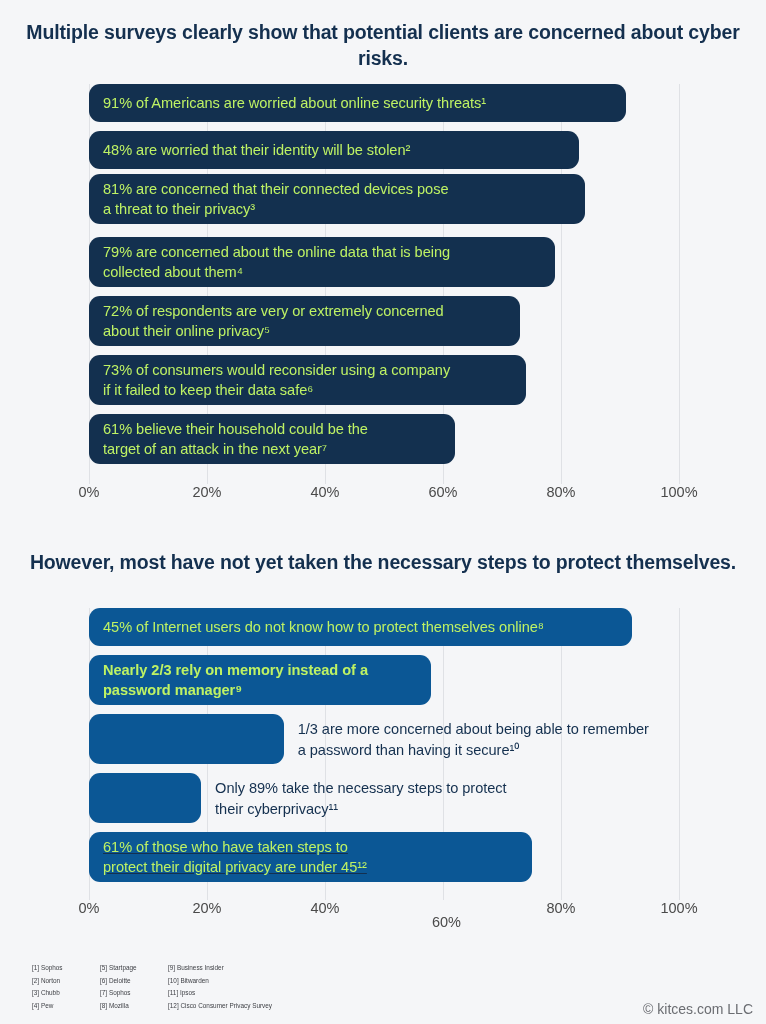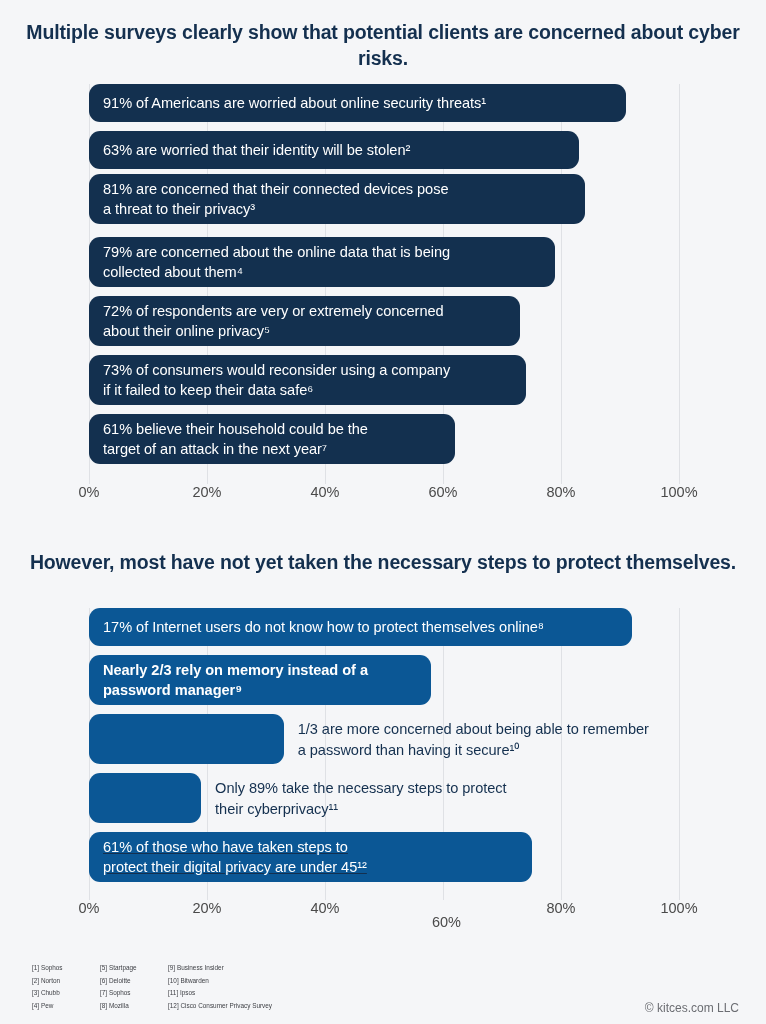--- a/index.html
+++ b/index.html
@@ -78,21 +78,21 @@
     top: 0;
     bottom: 0;
     border-radius: 11px;
     display: flex;
     align-items: center;
   }
   .c1 .bar { background: #13304f; }
   .c2 .bar { background: #0b5795; }
 
   .bar-label-inside {
-    color: #ffffff;
+    color: #bef264;
     font-size: 14.6px;
     line-height: 20.5px;
     padding-left: 14px;
     padding-right: 10px;
     white-space: pre-line;
     letter-spacing: -0.05px;
   }
 
   .bar-label-outside {
     position: absolute;
@@ -130,23 +130,23 @@
     font-size: 6.4px;
     line-height: 12.6px;
     color: #3d3f44;
   }
   .fn-col { width: 68px; }
   .fn-col.wide { width: 140px; }
   .fn-item { white-space: nowrap; }
 
   #copyright {
     position: absolute;
-    right: 27px;
+    right: 13px;
     top: 1001px;
-    font-size: 12px;
+    font-size: 14px;
     color: #6b6d72;
   }
 </style>
 </head>
 <body>
 
 <div class="page">
 
   <div class="section-title" id="title-1">Multiple surveys clearly show that potential clients
 are concerned about cyber risks.</div>
@@ -159,21 +159,21 @@
         <div class="gridline" style="left: 354px;"></div>
         <div class="gridline" style="left: 472px;"></div>
         <div class="gridline" style="left: 590px;"></div>
         <div class="bar-row" style="top: 0px; height: 38px;">
           <div class="bar" style="width: 536.9px;">
             <span class="bar-label-inside">91% of Americans are worried about online security threats¹</span>
           </div>
         </div>
         <div class="bar-row" style="top: 47px; height: 38px;">
           <div class="bar" style="width: 489.7px;">
-            <span class="bar-label-inside">63% are worried that their identity will be stolen²</span>
+            <span class="bar-label-inside">48% are worried that their identity will be stolen²</span>
           </div>
         </div>
         <div class="bar-row" style="top: 90px; height: 50px;">
           <div class="bar" style="width: 495.6px;">
             <span class="bar-label-inside">81% are concerned that their connected devices pose
 a threat to their privacy³</span>
           </div>
         </div>
         <div class="bar-row" style="top: 153px; height: 50px;">
           <div class="bar" style="width: 466.1px;">
@@ -216,21 +216,21 @@
   <div class="chart c2" id="chart-2">
     <div class="plot" id="plot-2">
         <div class="gridline" style="left: 0px;"></div>
         <div class="gridline" style="left: 118px;"></div>
         <div class="gridline" style="left: 236px;"></div>
         <div class="gridline" style="left: 354px;"></div>
         <div class="gridline" style="left: 472px;"></div>
         <div class="gridline" style="left: 590px;"></div>
         <div class="bar-row" style="top: 0px; height: 38px;">
           <div class="bar" style="width: 542.8px;">
-            <span class="bar-label-inside">17% of Internet users do not know how to protect themselves online⁸</span>
+            <span class="bar-label-inside">45% of Internet users do not know how to protect themselves online⁸</span>
           </div>
         </div>
         <div class="bar-row" style="top: 47px; height: 50px;">
           <div class="bar" style="width: 342.2px; font-weight: bold;">
             <span class="bar-label-inside">Nearly 2/3 rely on memory instead of a
 password manager⁹</span>
           </div>
         </div>
         <div class="bar-row" style="top: 106px; height: 50px;">
           <div class="bar" style="width: 194.7px;"></div>

